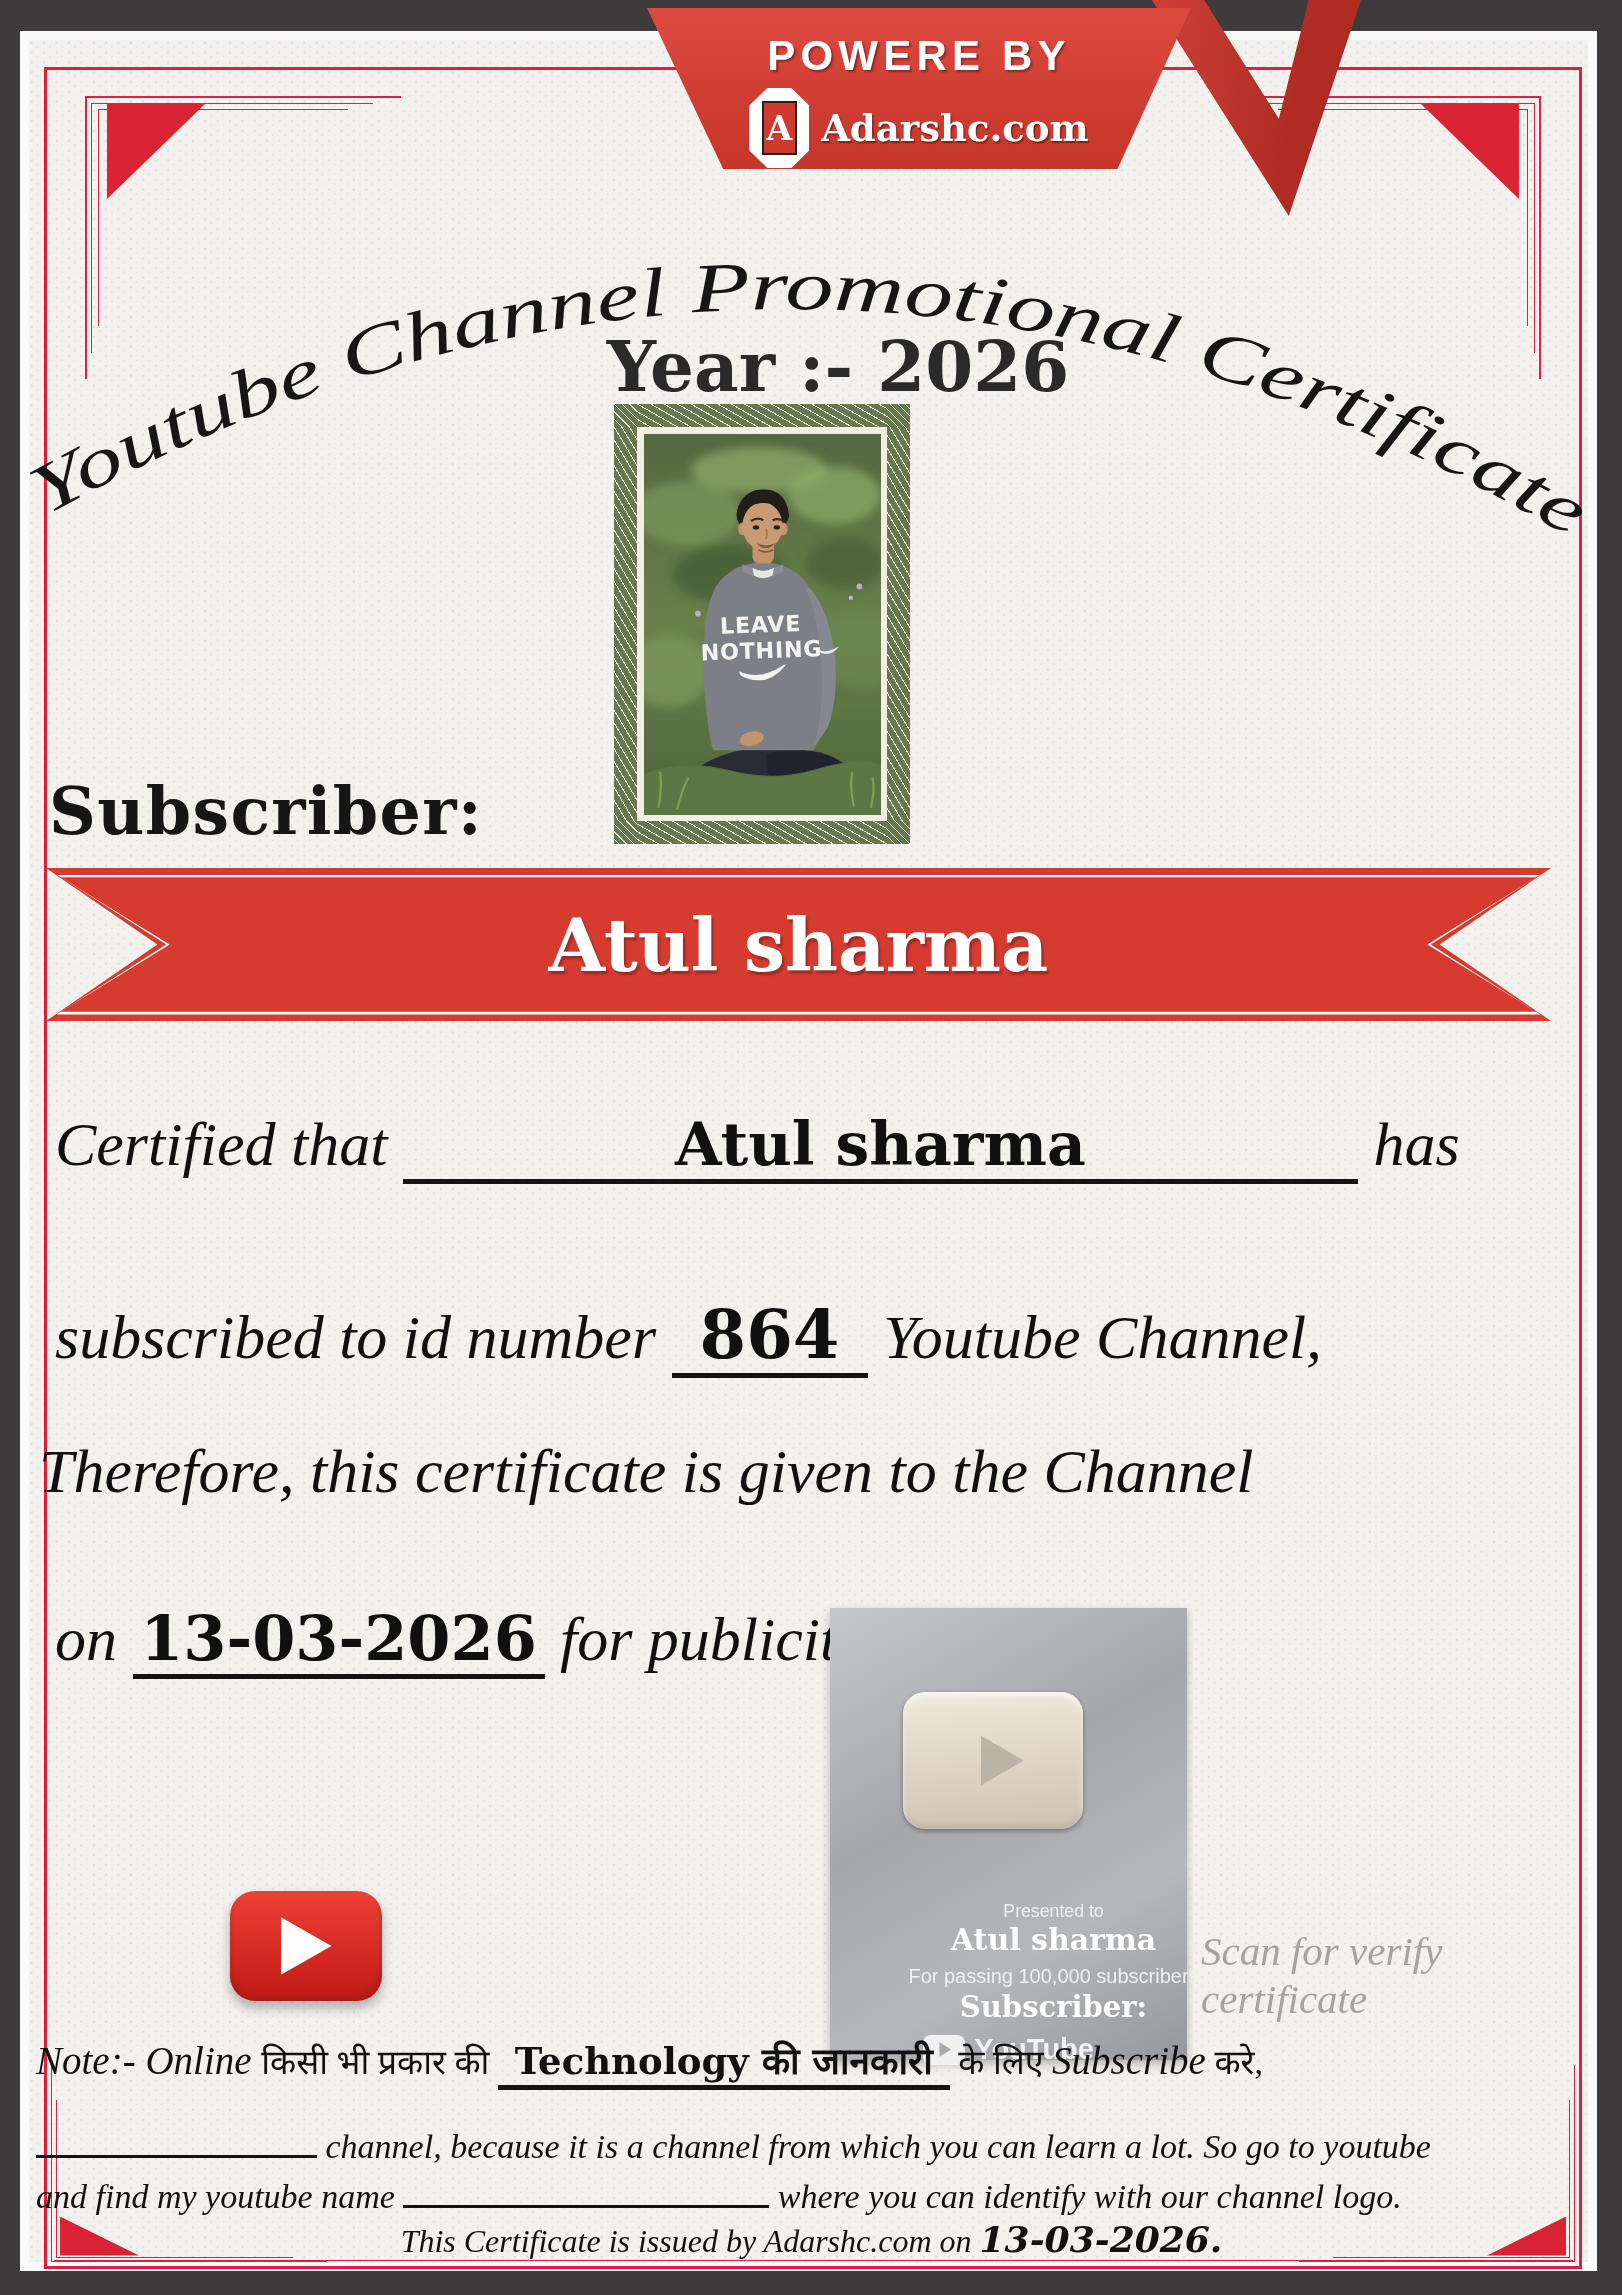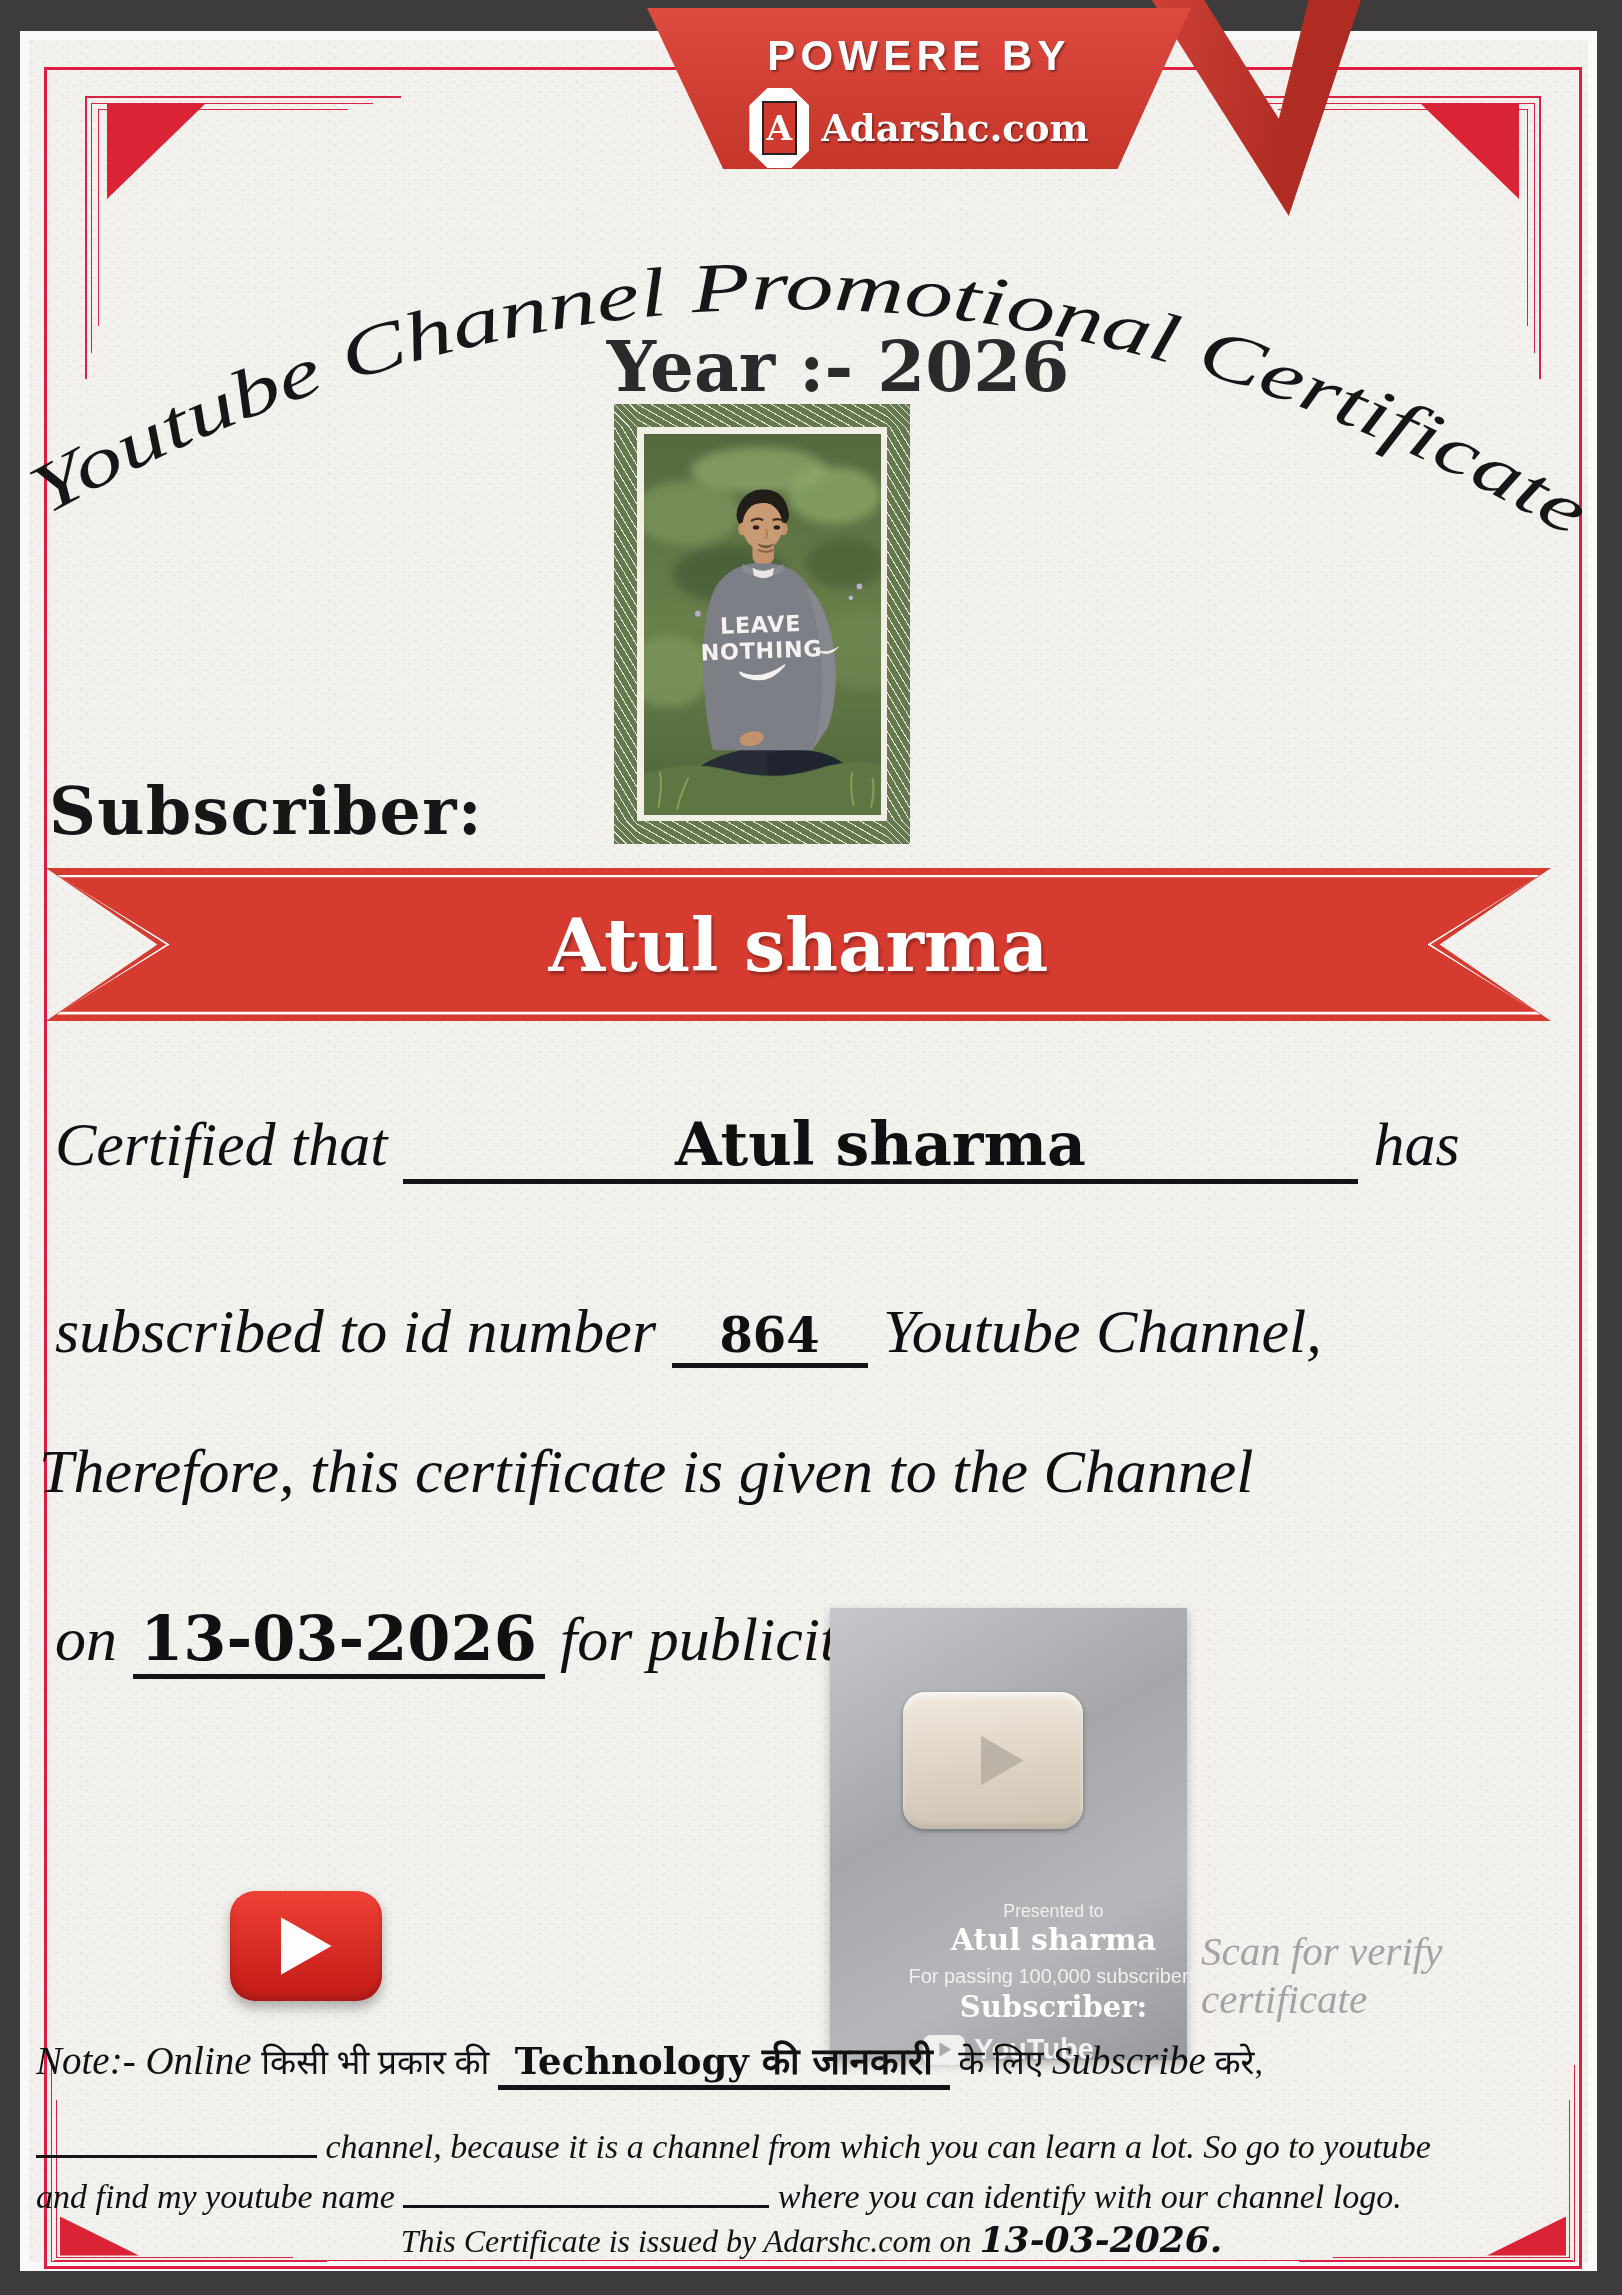--- a/index.html
+++ b/index.html
@@ -62,21 +62,21 @@
   .rb-text{position:absolute;inset:0;display:flex;align-items:center;justify-content:center;
            font-family:"DejaVu Serif",serif;font-weight:bold;font-size:73px;color:#fff;
            text-shadow:2px 2.6px 2.6px rgba(0,0,0,.3);}
   
   .bodyline{position:absolute;left:55px;width:1531px;font-style:italic;font-size:62px;
             color:#101010;white-space:nowrap;}
   .fill{font-family:"DejaVu Serif",serif;font-weight:bold;font-style:normal;
         border-bottom:5.9px solid #141414;display:inline-block;text-align:center;line-height:1.15;
         vertical-align:baseline;}
   .f1{width:955px;font-size:60px;}
-  .f2{width:196px;font-size:48px;}
+  .f2{width:196px;font-size:67px;}
   .f4{width:412px;font-size:62px;}
   
   .yt-logo{position:absolute;left:230px;top:1891px;width:152px;height:110px;border-radius:25px;
            background:linear-gradient(180deg,#ee4136,#c81f1a 85%);
            box-shadow:0 6.5px 11.8px rgba(0,0,0,.28), inset 0 -5.2px 7.9px rgba(0,0,0,.18);
            display:flex;align-items:center;justify-content:center;}
   .yt-tri{width:51px;height:58px;background:#fdfdfd;clip-path:polygon(0 0,100% 50%,0 100%);
           filter:drop-shadow(2px 2px 1.3px rgba(0,0,0,.25));}
   
   .plaque{position:absolute;left:830px;top:1608px;width:357px;height:452px;

